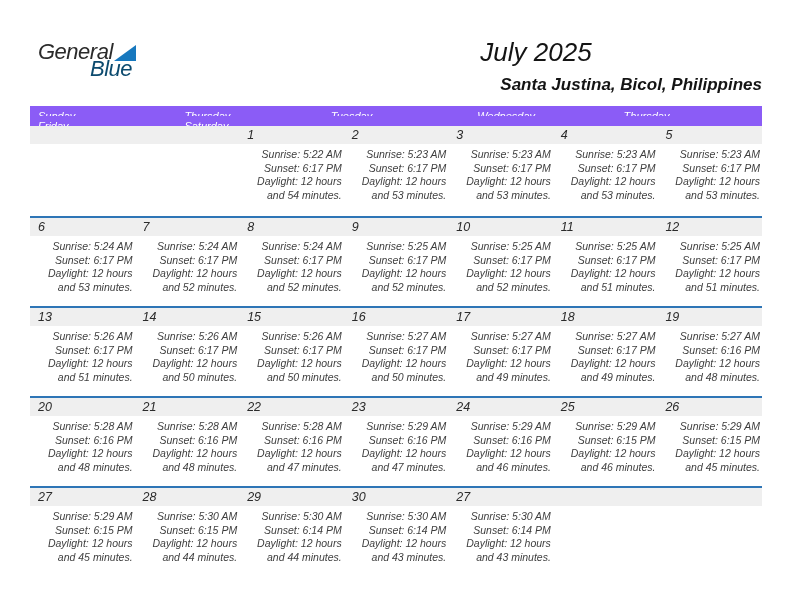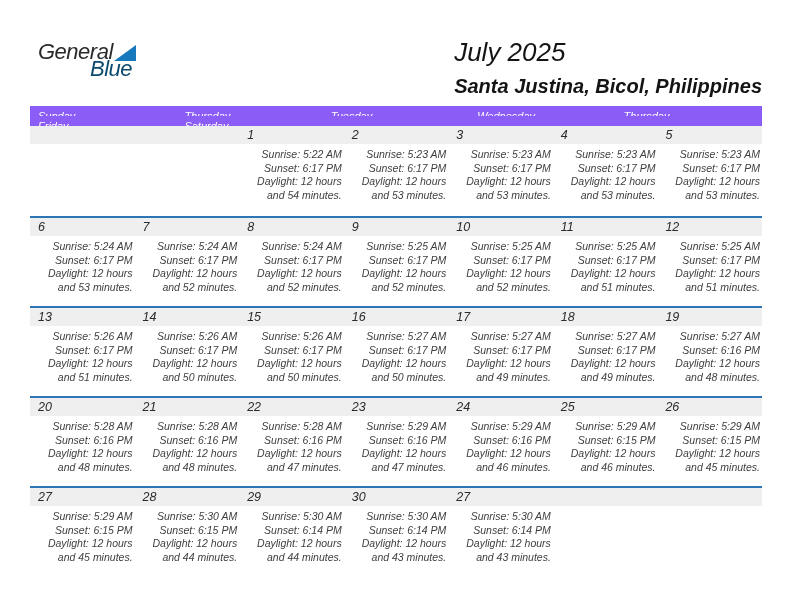--- a/index.html
+++ b/index.html
@@ -19,21 +19,21 @@
     font-size:22px; letter-spacing:-0.5px; color:#2b2b2b; line-height:20px;
   }
   .logo-triangle { margin-left:1px; margin-bottom:1px; display:block; }
   .logo-blue {
     font-size:22px; letter-spacing:-0.5px; color:#0c4a6e;
     margin-left:52px; margin-top:-4px; line-height:22px;
   }
   
   .titles { position:absolute; right:30px; top:38px; text-align:left; }
   .page-title { font-size:26px; font-weight:400; color:#141414; line-height:28px; }
-  .page-subtitle { font-size:20px; font-weight:700; color:#141414; margin-top:9px; }
+  .page-subtitle { font-size:17px; font-weight:700; color:#141414; margin-top:9px;margin-left:20px; }
   
   .calendar { position:absolute; left:30px; top:106px; width:732px; }
   .weekday-row {
     display:grid; grid-template-columns:repeat(5,1fr);
     background:#8b5cf6; height:20px;
   }
   .weekday-cell {
     color:#ffffff; font-size:11px; line-height:20px; padding-left:8px;
     white-space:nowrap; overflow:hidden;
   }

